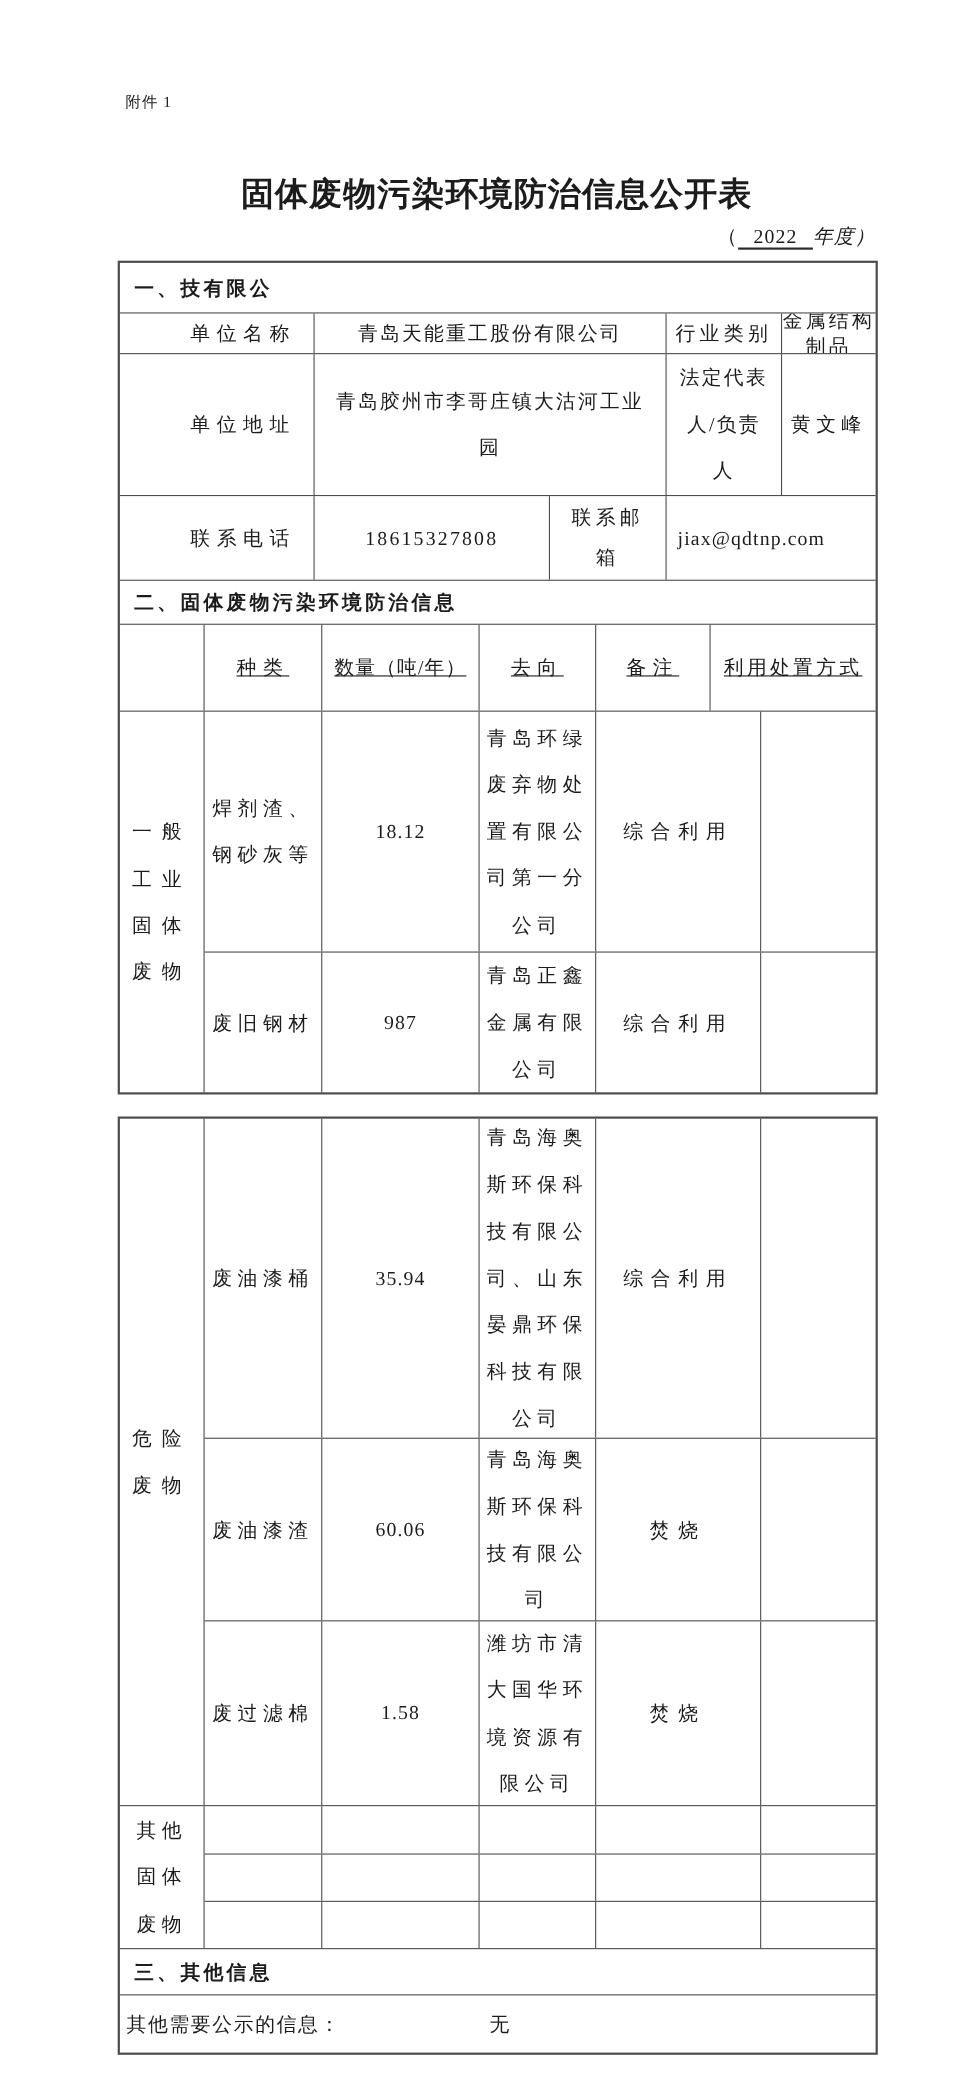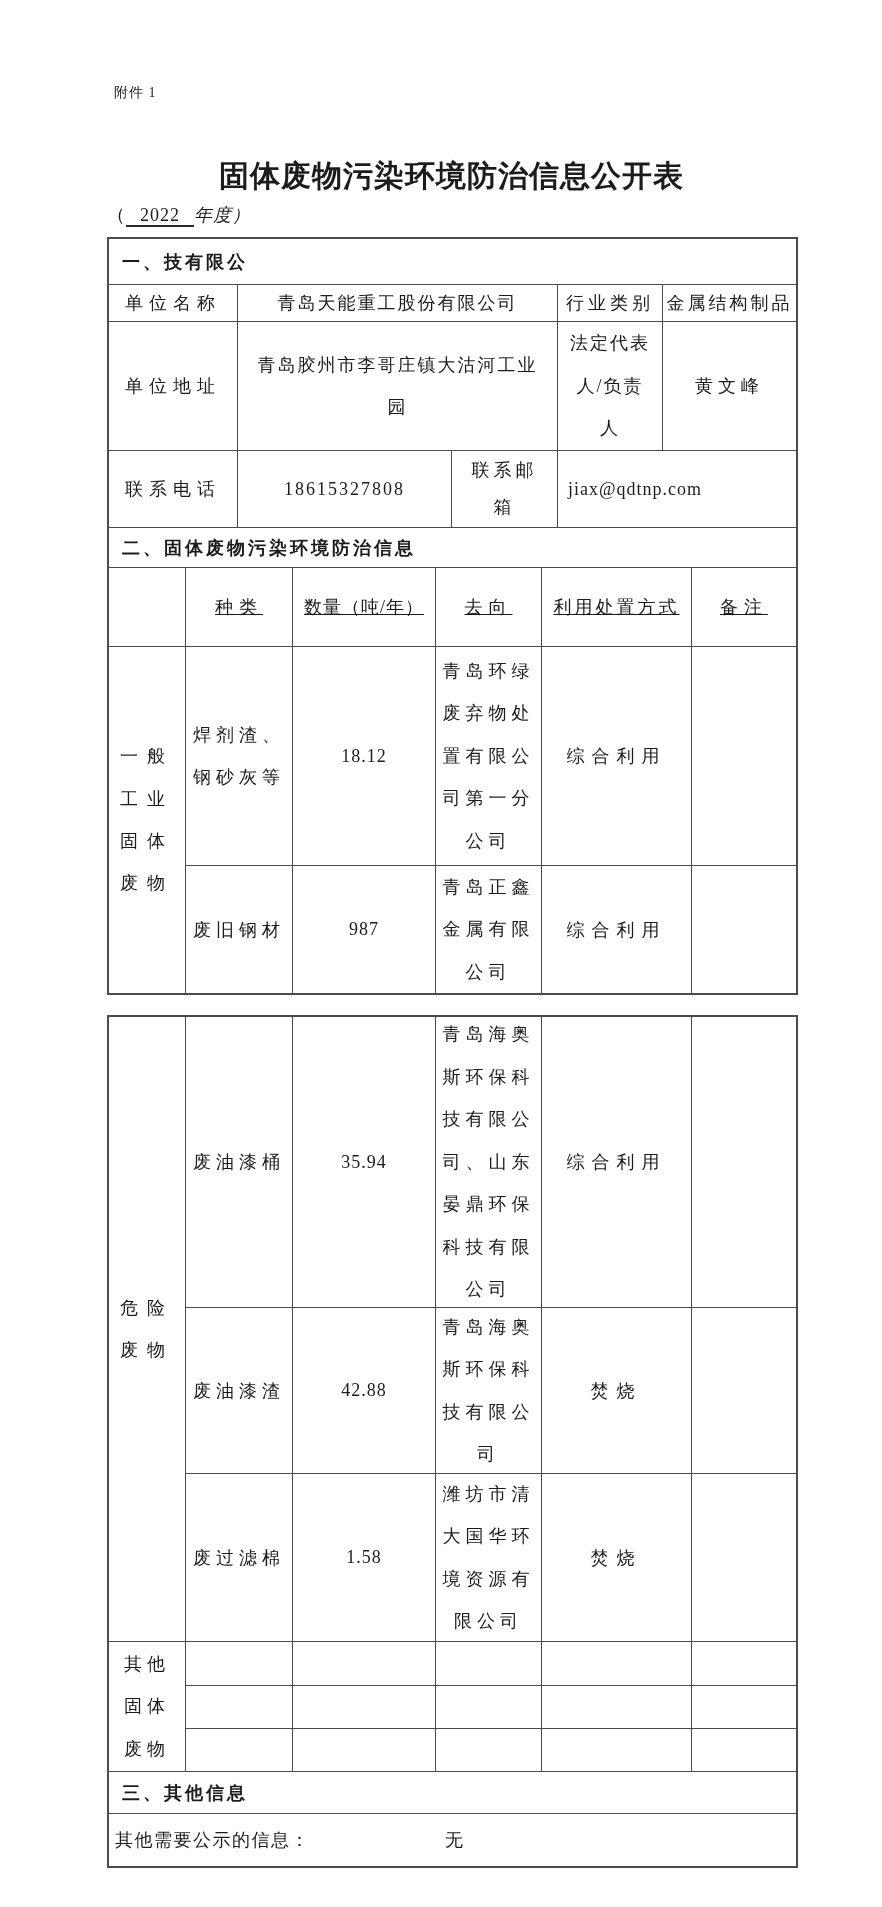--- a/index.html
+++ b/index.html
@@ -8,21 +8,21 @@
     font-family:"Liberation Serif","DejaVu Serif",serif;
     color:#1c1c1c;position:relative;overflow:hidden;
   }
   .page{padding-top:84px;}
   .content{margin-left:107px;width:689px;}
   .attachment{margin-left:114px;font-size:14px;letter-spacing:1px;}
   .title{
     margin:54px 0 0 0;font-size:30px;font-weight:bold;
     text-align:center;letter-spacing:1px;
   }
-  .subtitle{margin-top:6px;font-size:18px;text-align:left;letter-spacing:1px;}
+  .subtitle{margin-top:6px;font-size:18px;text-align:right;letter-spacing:1px;}
   .subtitle .year{border-bottom:2px solid #2a2a2a;padding:0 14px;}
   .subtitle .nd{font-style:italic;}
 
   
   .tbl{
     width:687px;border:2px solid #4c4c4c;background:#fff;
     font-size:18px;box-sizing:content-box;
   }
   .tbl1{margin-top:10px;}
   .tbl2{margin-top:20px;}
@@ -44,21 +44,21 @@
 
   
   .r-sec1{height:45px;} .r-name{height:36px;} .r-addr{height:128px;}
   .r-phone{height:76px;} .r-sec2{height:39px;} .r-head{height:78px;}
   .r-g1{height:218px;} .r-g2{height:127px;}
   .r-h1{height:290px;} .r-h2{height:165px;} .r-h3{height:167px;}
   .r-o1{height:43px;} .r-o2{height:42px;} .r-o3{height:42px;}
   .r-sec3{height:41px;} .r-last{height:52px;}
 
   
-  .c-label{width:129px;letter-spacing:6px;}
+  .c-label{width:129px;letter-spacing:6px;margin-left:48px;}
   .c-valwide{width:320px;letter-spacing:2px;}
   .c-ind{width:105px;letter-spacing:4px;}
   .c-indval{flex:1;letter-spacing:3px;}
   .c-phoneval{width:214px;letter-spacing:2px;}
   .c-mail{width:106px;letter-spacing:4px;}
   .c-mailval{flex:1;justify-content:flex-start;padding-left:10px;letter-spacing:1px;}
 
   
   .c-cat{width:77px;letter-spacing:9px;}
   .c-type{width:107px;letter-spacing:5px;}
@@ -121,22 +121,22 @@
 
       <div class="row sec r-sec2">
         <div class="c" style="flex:1">二、固体废物污染环境防治信息</div>
       </div>
 
       <div class="row r-head">
         <div class="c c-cat"></div>
         <div class="c c-type hd">种类</div>
         <div class="c c-amt hd">数量（吨/年）</div>
         <div class="c c-dest hd">去向</div>
+        <div class="c c-note hd">备注</div>
         <div class="c c-meth hd" style="letter-spacing:3px">利用处置方式</div>
-        <div class="c c-note hd">备注</div>
       </div>
 
       <div class="band">
         <div class="c c-cat ml">一般
 工业
 固体
 废物</div>
         <div class="band-rows">
           <div class="row r-g1">
             <div class="c c-type ml">焊剂渣、
@@ -178,21 +178,21 @@
 技有限公
 司、山东
 晏鼎环保
 科技有限
 公司</div>
             <div class="c c-meth">综合利用</div>
             <div class="c c-note"></div>
           </div>
           <div class="row r-h2">
             <div class="c c-type">废油漆渣</div>
-            <div class="c c-amt">42.88</div>
+            <div class="c c-amt">60.06</div>
             <div class="c c-dest ml">青岛海奥
 斯环保科
 技有限公
 司</div>
             <div class="c c-meth" style="letter-spacing:8px">焚烧</div>
             <div class="c c-note"></div>
           </div>
           <div class="row r-h3">
             <div class="c c-type">废过滤棉</div>
             <div class="c c-amt">1.58</div>

